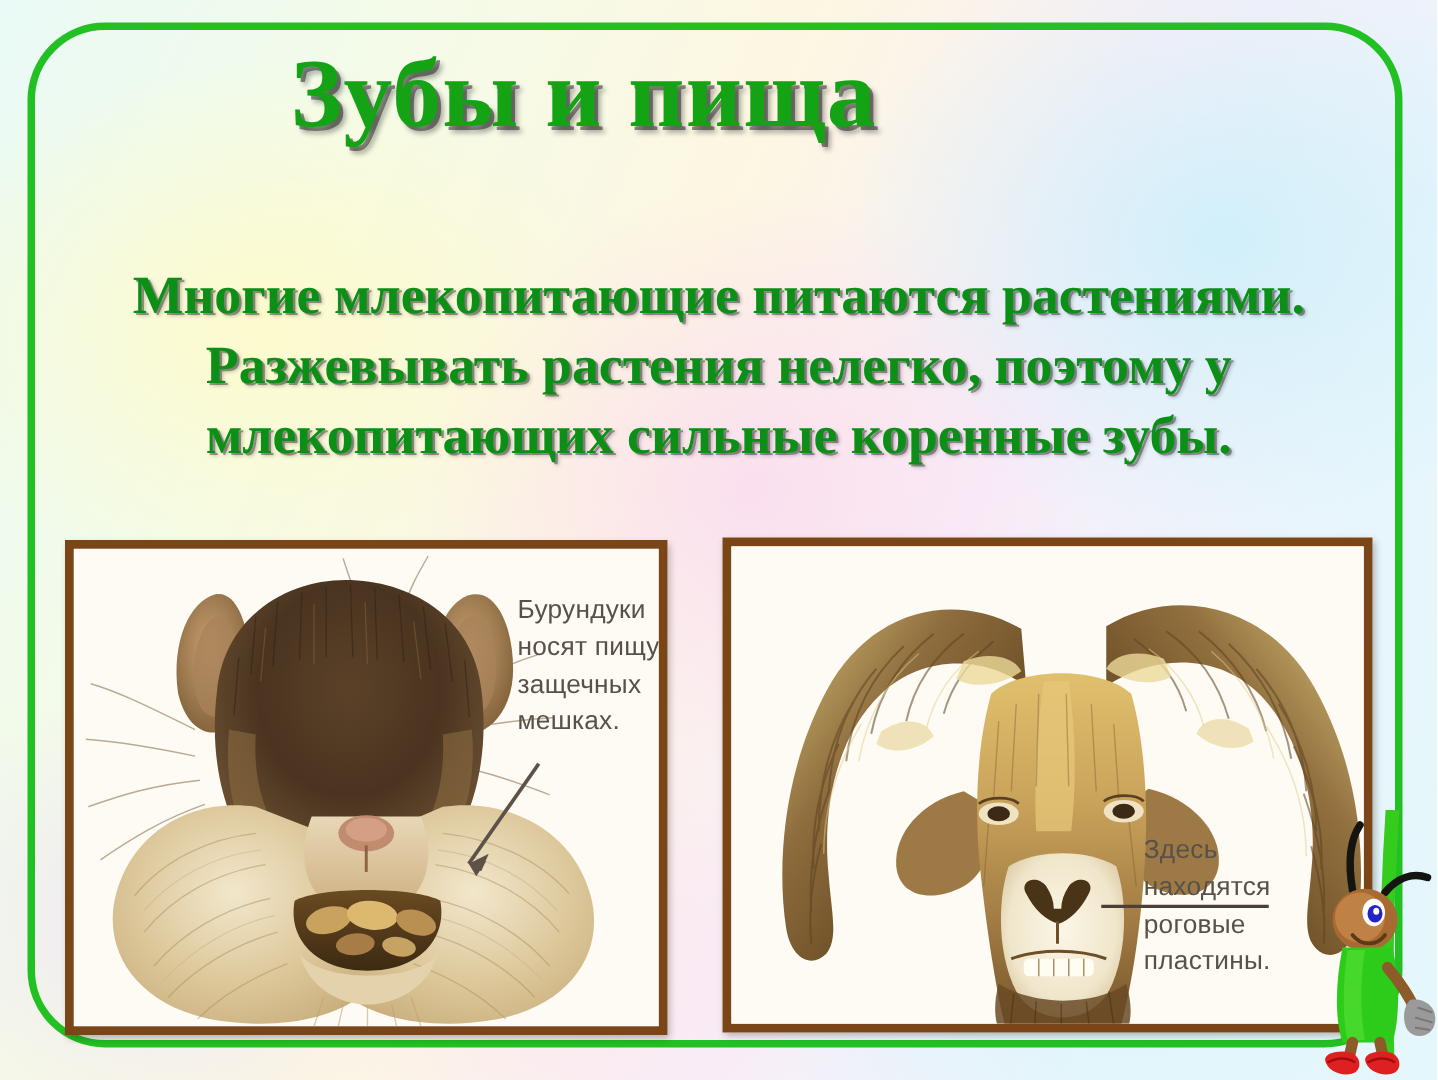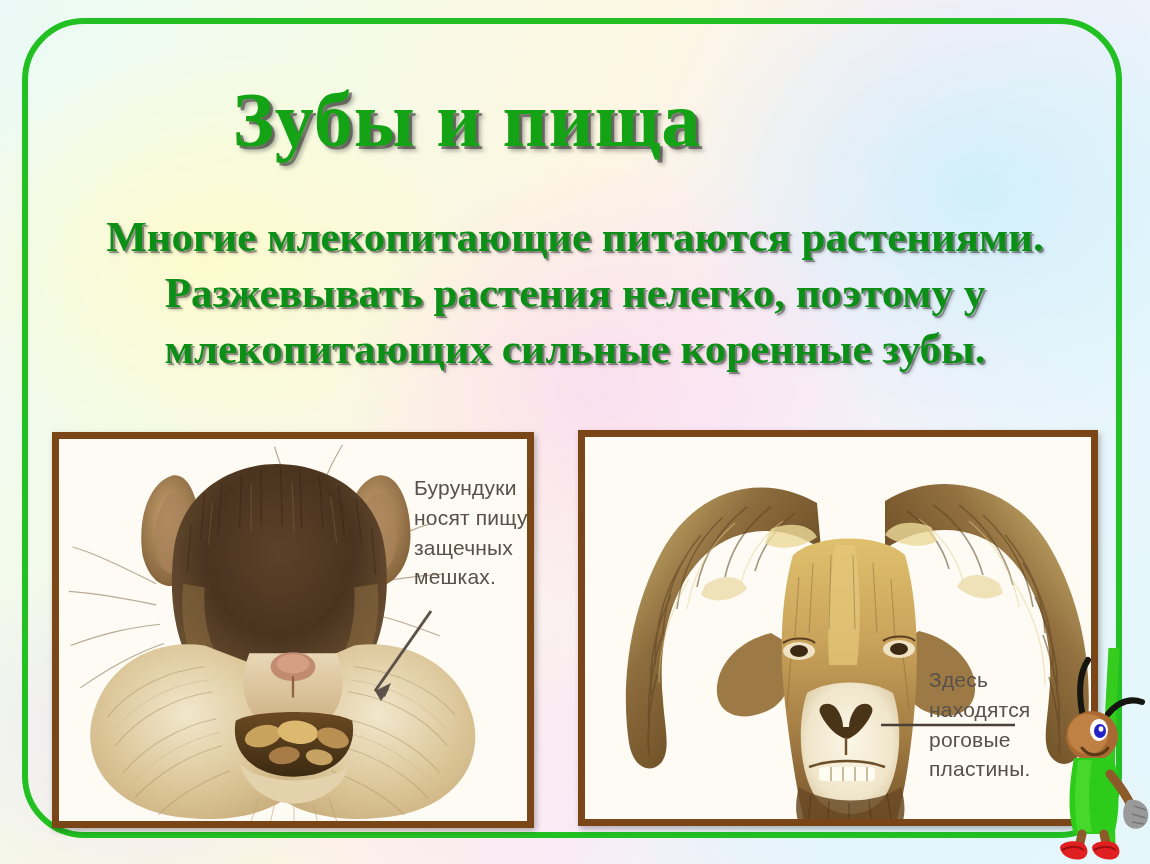--- a/index.html
+++ b/index.html
@@ -48,21 +48,20 @@
     font-family: "Liberation Serif", serif;
     font-weight: bold;
     font-size: 78px;
     line-height: 1.0;
     color: #14a314;
     text-shadow:
       3px 3px 0 rgba(40,40,40,0.55),
       5px 5px 4px rgba(30,30,30,0.35);
     letter-spacing: 1px;
     white-space: nowrap;
-    margin-top: 45px;
   }
 
   
   .body-text {
     position: absolute;
     left: 26px;
     top: 165px;
     width: 1098px;
     text-align: center;
     font-family: "Liberation Serif", serif;
@@ -102,21 +101,21 @@
   .photo-caption {
     position: absolute;
     font-family: "Liberation Sans", sans-serif;
     font-size: 21px;
     line-height: 1.42;
     color: #595149;
     white-space: pre;
     letter-spacing: 0.2px;
   }
   #caption-chipmunk { left: 355px; top: 34px; }
-  #caption-ram      { left: 344px; top: 228px; }
+  #caption-ram      { left: 330px; top: 228px; }
 
   
   .ant { position: absolute; left: 1052px; top: 648px; width: 98px; height: 216px; }
 </style>
 </head>
 <body>
 
 <div class="slide">
 
   <div class="green-frame"></div>

